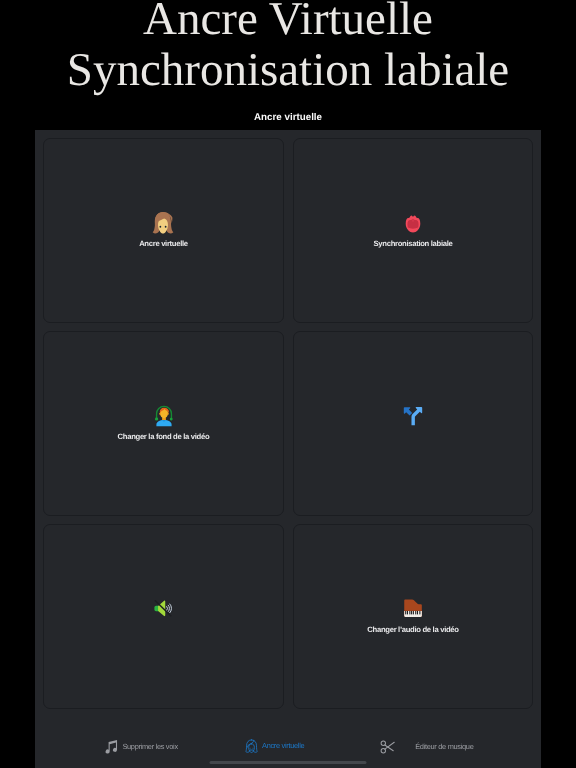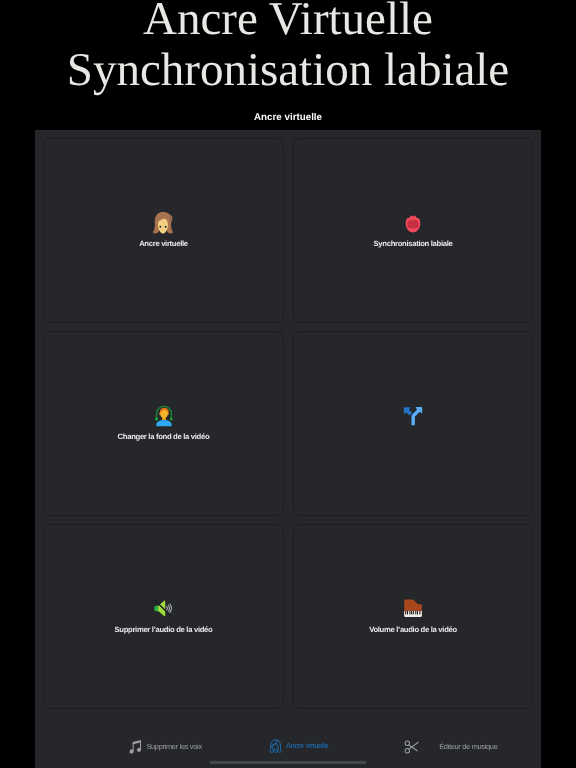--- a/index.html
+++ b/index.html
@@ -23,21 +23,21 @@
         grid-template-rows:185.2px 185.2px 185.2px;
         column-gap:8.7px;row-gap:7.9px;}
   .card{border:1px solid #1b1d21;border-radius:7px;background:#25272b;position:relative;}
   .card .ico{display:block;position:absolute;left:50%;transform:translateX(-50%);}
   .card .lbl{color:#e8e8ea;font-size:7.7px;font-weight:bold;
              letter-spacing:-.32px;white-space:nowrap;line-height:9px;
              position:absolute;left:0;right:0;text-align:center;}
 
   
   .nav{position:absolute;left:0;top:596px;width:506px;height:40px;display:flex;
-       justify-content:space-evenly;align-items:center;margin-left:24px;}
+       justify-content:space-evenly;align-items:center;}
   .navitem{display:flex;align-items:center;}
   .navitem .t{font-size:7.4px;color:#9b9da2;letter-spacing:-.3px;white-space:nowrap;}
   .navitem.active .t{color:#1c78c8;}
   .homebar{position:absolute;left:50%;transform:translateX(-50%);top:630.8px;
            width:157px;height:3.1px;border-radius:2px;background:#44474c;}
 </style>
 </head>
 <body>
 
 <svg width="0" height="0" style="position:absolute" aria-hidden="true">
@@ -156,27 +156,26 @@
       </div>
       <div class="card">
         <svg class="ico" width="21.91" height="21.91" viewBox="0 0 36 36" style="top:73.2px;margin-left:0px">
           <use href="#sym-split-arrows-emoji"></use>
         </svg>
       </div>
       <div class="card">
         <svg class="ico" width="18.86" height="16.76" viewBox="0 0 36 32" style="top:75.5px;margin-left:-0.3px">
           <use href="#sym-muted-speaker-emoji"></use>
         </svg>
-        <div class="lbl" style="top:100.5px">Supprimer l’audio de la vidéo</div>
       </div>
       <div class="card">
         <svg class="ico" width="20.38" height="20.38" viewBox="0 0 36 36" style="top:73.7px;margin-left:0px">
           <use href="#sym-piano-emoji"></use>
         </svg>
-        <div class="lbl" style="top:100.5px">Volume l’audio de la vidéo</div>
+        <div class="lbl" style="top:100.5px">Changer l’audio de la vidéo</div>
       </div>
     </div>
   <div class="nav" id="nav">
       <div class="navitem" style="gap: 4.2px; color: rgb(155, 157, 162);">
         <svg class="nico" width="14.07" height="15.35" viewBox="0 0 22 24" style="margin-top:2px">
           <use href="#sym-music-note-icon"></use>
         </svg>
         <span class="t">Supprimer les voix</span>
       </div>
       <div class="navitem active" style="gap: 2px; transform: translateX(-4px); color: rgb(28, 120, 200);">

